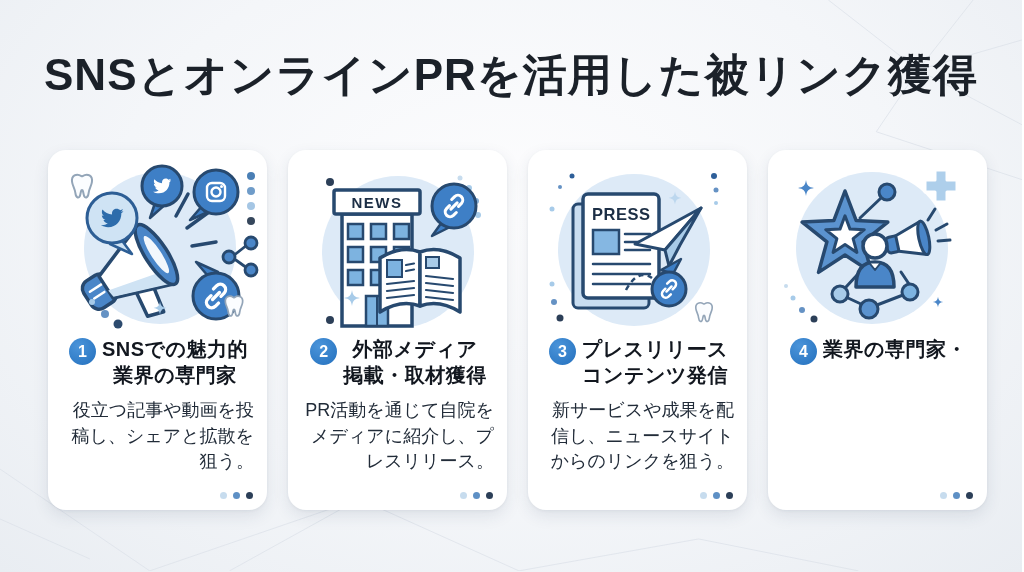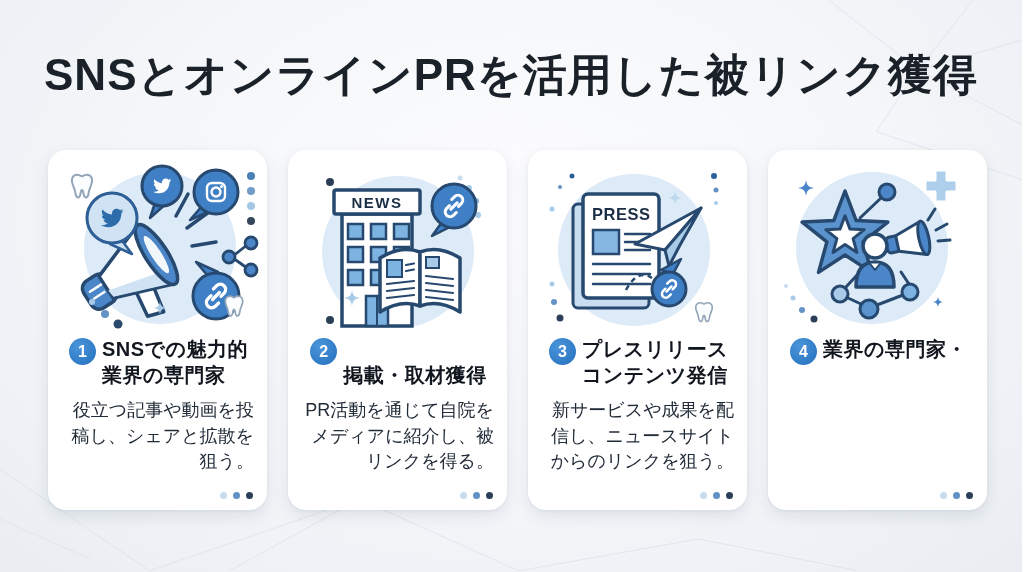--- a/index.html
+++ b/index.html
@@ -26,21 +26,21 @@
   .illo{ height:178px; margin-top:6px; }
   .illo svg{ display:block; width:100%; height:100%; }
   svg text{ font-family:"Liberation Sans","DejaVu Sans",sans-serif; }
   .heading{ display:flex; align-items:flex-start; justify-content:center; gap:6px; margin:2px 8px 0 10px; }
   .badge{
     flex:0 0 auto; width:27px; height:27px; border-radius:50%; margin-top:2px;
     background:radial-gradient(circle at 35% 30%, #4a94da, #2470bd);
     color:#fff; font-size:16px; font-weight:700;
     display:flex; align-items:center; justify-content:center;
   }
-  .htext{ font-size:20px; font-weight:700; color:#12171f; line-height:1.3; text-align:left; letter-spacing:.5px; }
+  .htext{ font-size:20px; font-weight:700; color:#12171f; line-height:1.3; text-align:center; letter-spacing:.5px; }
   .bodytext{ margin:10px 13px 0 16px; font-size:18px; line-height:1.43; color:#222c39;text-align:right; }
   .pager{ position:absolute; bottom:11px; right:14px; display:flex; gap:6px; }
   .pager i{ display:block; width:7px; height:7px; border-radius:50%; }
   .pager i:nth-child(1){ background:#c7dcee; }
   .pager i:nth-child(2){ background:#5e90c5; }
   .pager i:nth-child(3){ background:#2c3f58; }
 </style>
 </head>
 <body>
 
@@ -198,25 +198,25 @@
             <path d="M154,66 L144,80 L164,70 Z" fill="#3e7fc6" stroke="#27496f" stroke-width="2.5" stroke-linejoin="round"></path>
             <circle cx="166" cy="50" r="22" fill="#3e7fc6" stroke="#27496f" stroke-width="3"></circle>
             <use href="#chain" transform="translate(166,50) scale(1.05)" stroke="#ffffff" stroke-width="2.9"></use>
           </g>
           <use href="#sparkle" transform="translate(64,142)" fill="#a7cbe9"></use>
         </svg>
       </div>
       <div class="heading">
         <span class="badge">2</span>
         <span class="htext">
-          <br>
+          <span>外部メディア</span><br>
           <span>掲載・取材獲得</span>
         </span>
       </div>
-      <p class="bodytext">PR活動を通じて自院をメディアに紹介し、被リンクを得る。</p>
+      <p class="bodytext">PR活動を通じて自院をメディアに紹介し、プレスリリース。</p>
       <div class="pager">
           <i></i>
           <i></i>
           <i></i>
         </div>
     </section>
 
     <section class="card">
       <div class="illo">
         <svg viewBox="0 0 219 178">

